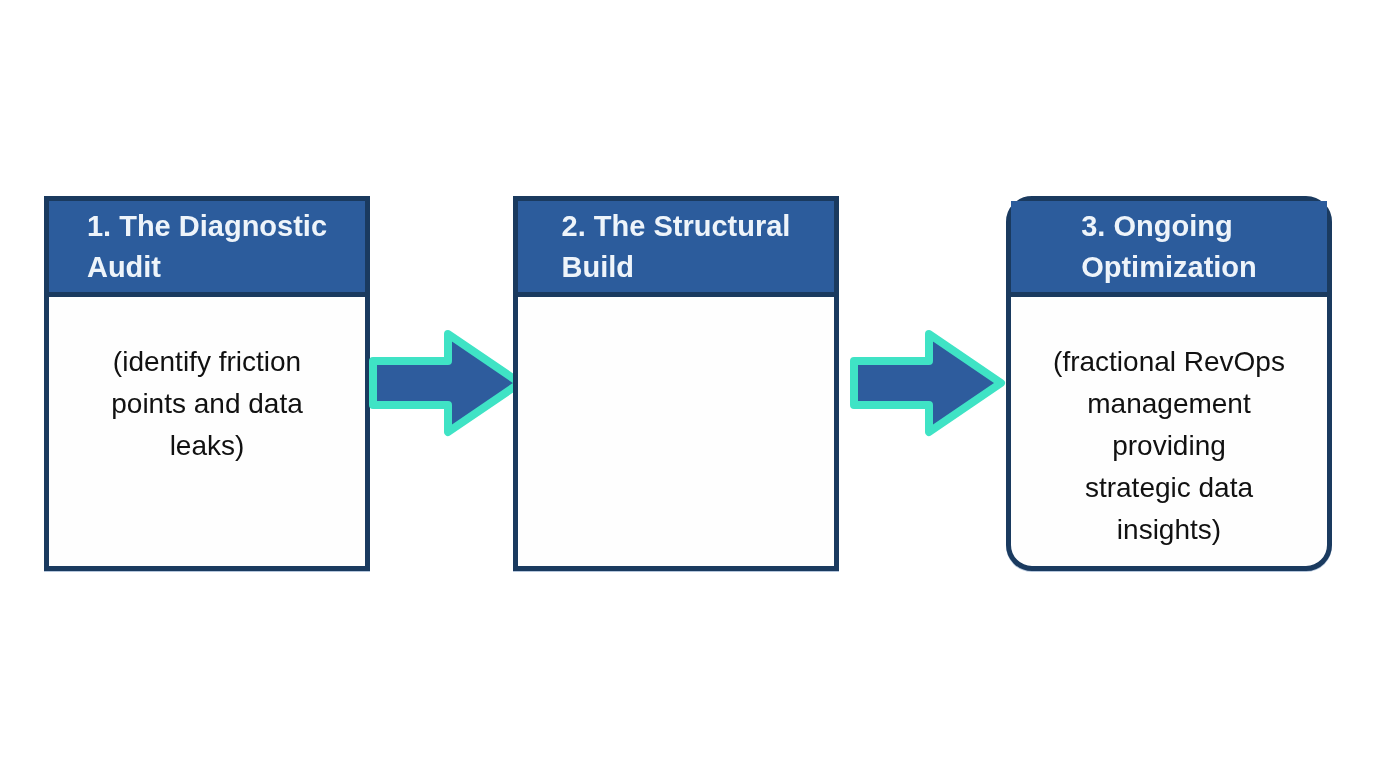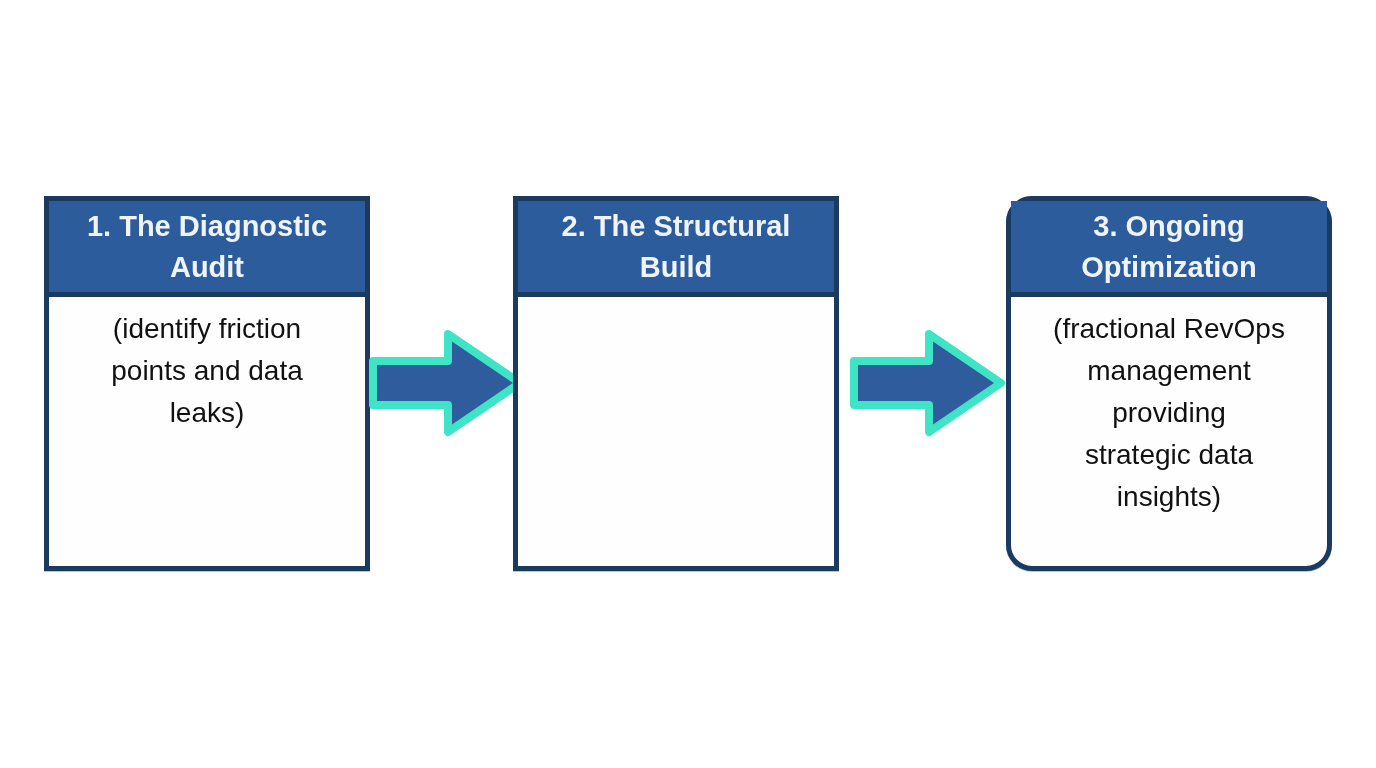--- a/index.html
+++ b/index.html
@@ -35,34 +35,34 @@
   .box-1{left:44px;}
   .box-2{left:513px;}
   .box-3{left:1006px;border-radius:26px;}
   .box-header{
     background:var(--header_blue);
     border-bottom:5px solid var(--border_navy);
     min-height:96px;
     display:flex;
     align-items:center;
     justify-content:center;
-    text-align:center;
+    text-align:left;
     color:var(--header_text);
     font-weight:bold;
     font-size:29px;
     line-height:41px;
     white-space:pre-line;
     padding:2px 8px;
     box-sizing:border-box;
   }
   .box-body{
     flex:1;
     display:flex;
     justify-content:center;
-    padding-top:11px;
+    padding-top:44px;
     text-align:center;
     color:var(--body_text);
     font-size:28px;
     line-height:42px;
     white-space:pre-line;
   }
   .arrow{
     position:absolute;
     top:325px;
     width:162px;

